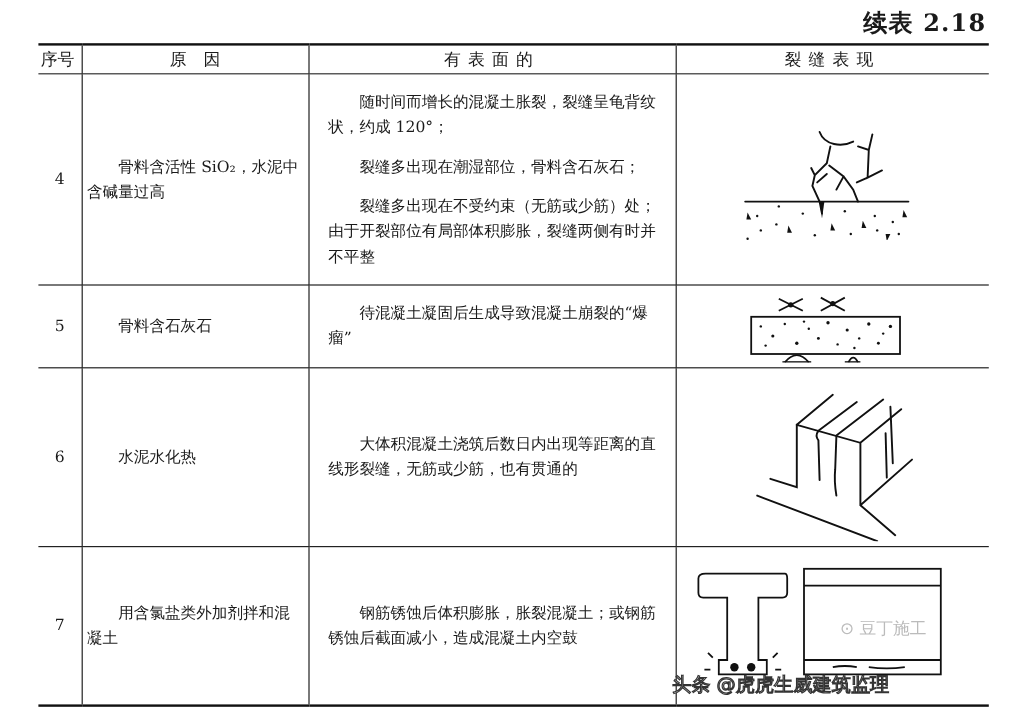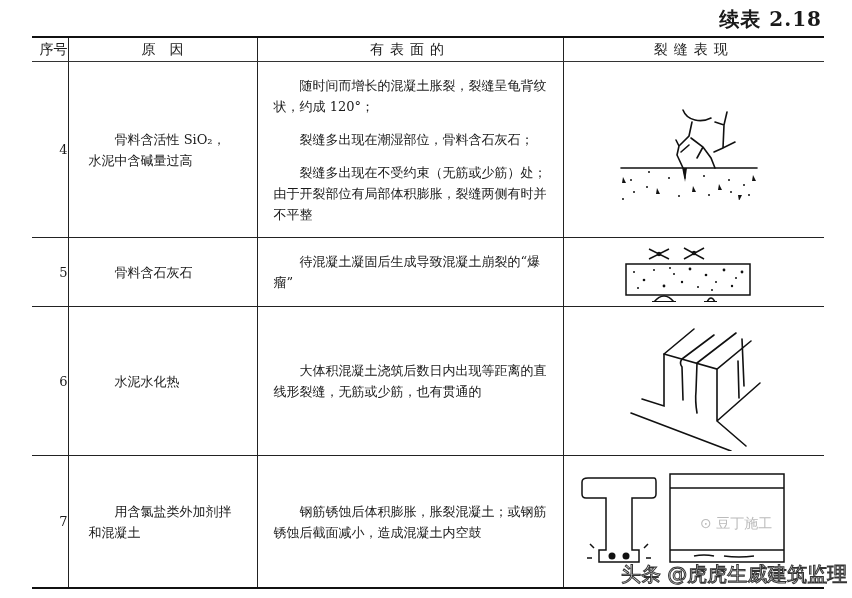--- a/index.html
+++ b/index.html
@@ -2,38 +2,38 @@
 <html><head>
 <meta charset="utf-8">
 <style>
   html, body { margin:0; padding:0; background:#ffffff; }
   body { width:852px; height:598px; position:relative; overflow:hidden;
          font-family:"DejaVu Serif", "Liberation Serif", serif; color:#1a1a1a; }
   .caption { position:absolute; right:30px; top:6px; font-size:20px; font-weight:bold; letter-spacing:1px; }
   table.t { position:absolute; left:32px; top:36px; border-collapse:collapse; width:792px; table-layout:fixed; }
   table.t td, table.t th { border-left:1.5px solid #222; border-right:1.5px solid #222;
         border-top:1.5px solid #222; border-bottom:1.5px solid #222; padding:0; vertical-align:middle; }
-  table.t tr > :first-child { border-left:none;text-align:right; }
+  table.t tr > :first-child { border-left:none; }
   table.t tr > :last-child { border-right:none; }
   table.t thead th { border-top:2px solid #111; border-bottom:1.5px solid #333; height:23px; font-weight:normal; font-size:14px; }
   .h-idx { text-align:left; padding-left:2px !important; }
   .spread { letter-spacing:6px; }
   td.idx { text-align:center; font-size:13px; font-family:"DejaVu Serif", serif; }
-  td.cause { font-size:13px; line-height:21px; padding:0 20px !important; }
+  td.cause { font-size:13px; line-height:21px; padding:0 4px !important; }
   td.cause .ind { display:inline-block; width:26px; }
   td.defect { font-size:13px; line-height:21px; padding:0 4px !important; }
   td.defect p { margin:12px; text-indent:26px; }
   td.pic { text-align:center; }
   td.pic svg { display:block; margin:0 auto; }
   tr.r4 td { height:175px; }
   tr.r5 td { height:68px; }
   tr.r6 td { height:148px; }
   tr.r7 td { height:131px; border-bottom:2px solid #111; }
-  .wm { position:absolute; left:621px; top:561px; font-family:"DejaVu Sans", "Liberation Sans", sans-serif;
-        font-size:20px; color:#fff; -webkit-text-stroke:1px #333; letter-spacing:0px; }
+  .wm { position:absolute; left:560px; top:561px; font-family:"DejaVu Sans", "Liberation Sans", sans-serif;
+        font-size:16px; color:#fff; -webkit-text-stroke:1px #333; letter-spacing:0px; }
   .wm-faint { position:absolute; left:700px; top:515px; font-family:"DejaVu Sans", sans-serif; font-size:14px; color:#bbb; }
 </style>
 </head>
 <body>
 
 <div class="caption">续表 2.18</div>
 
 <table class="t">
   <colgroup>
     <col style="width:36px">

